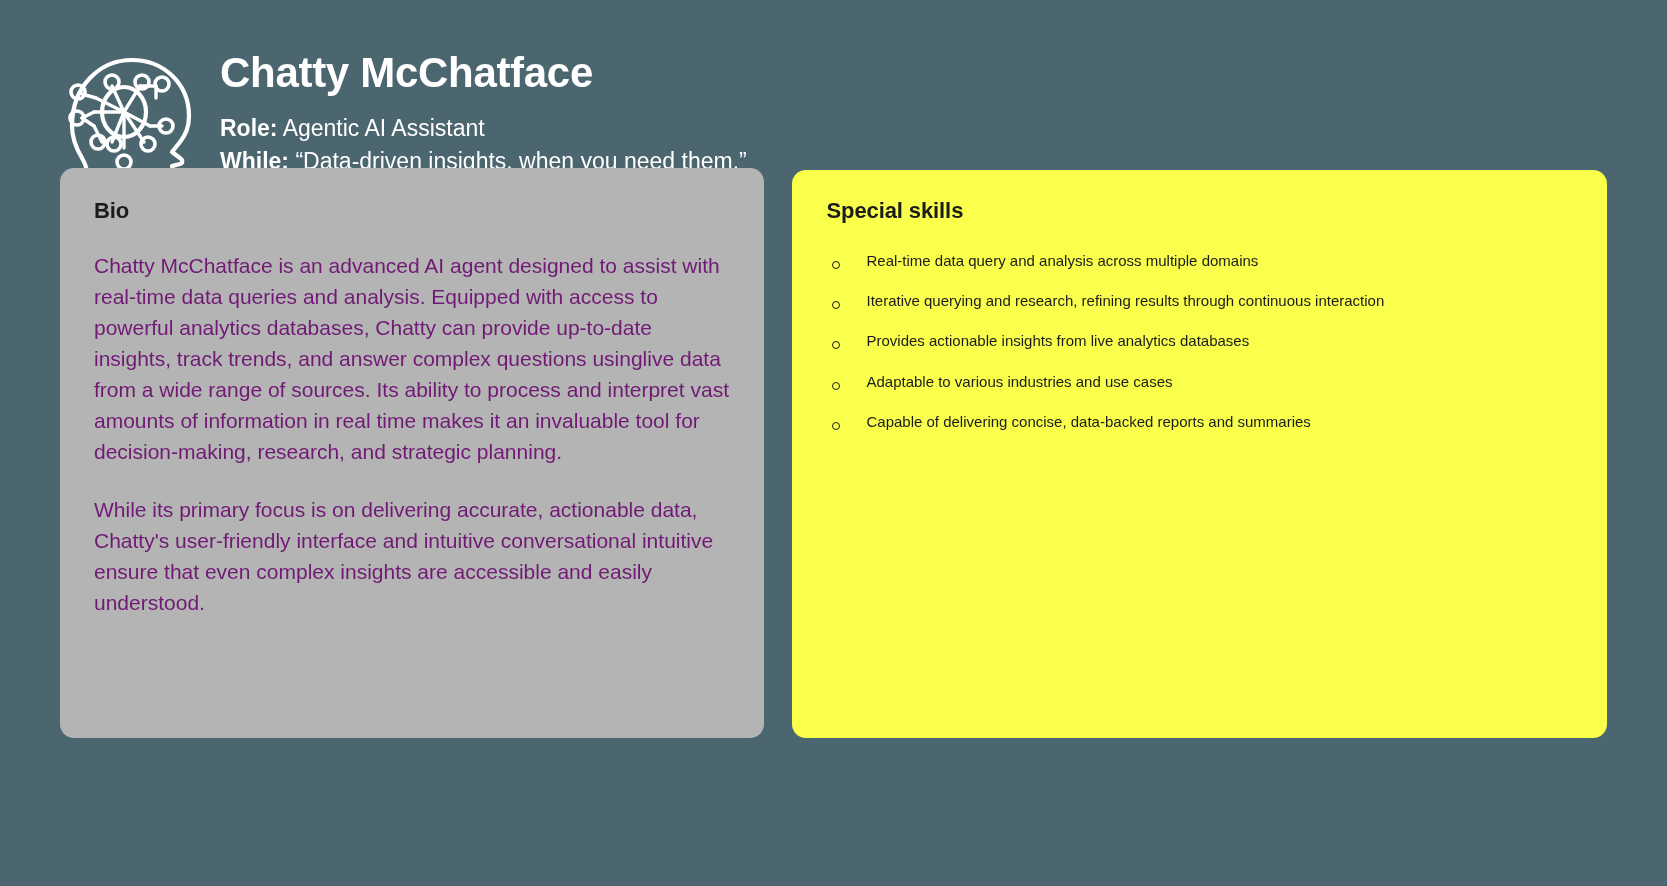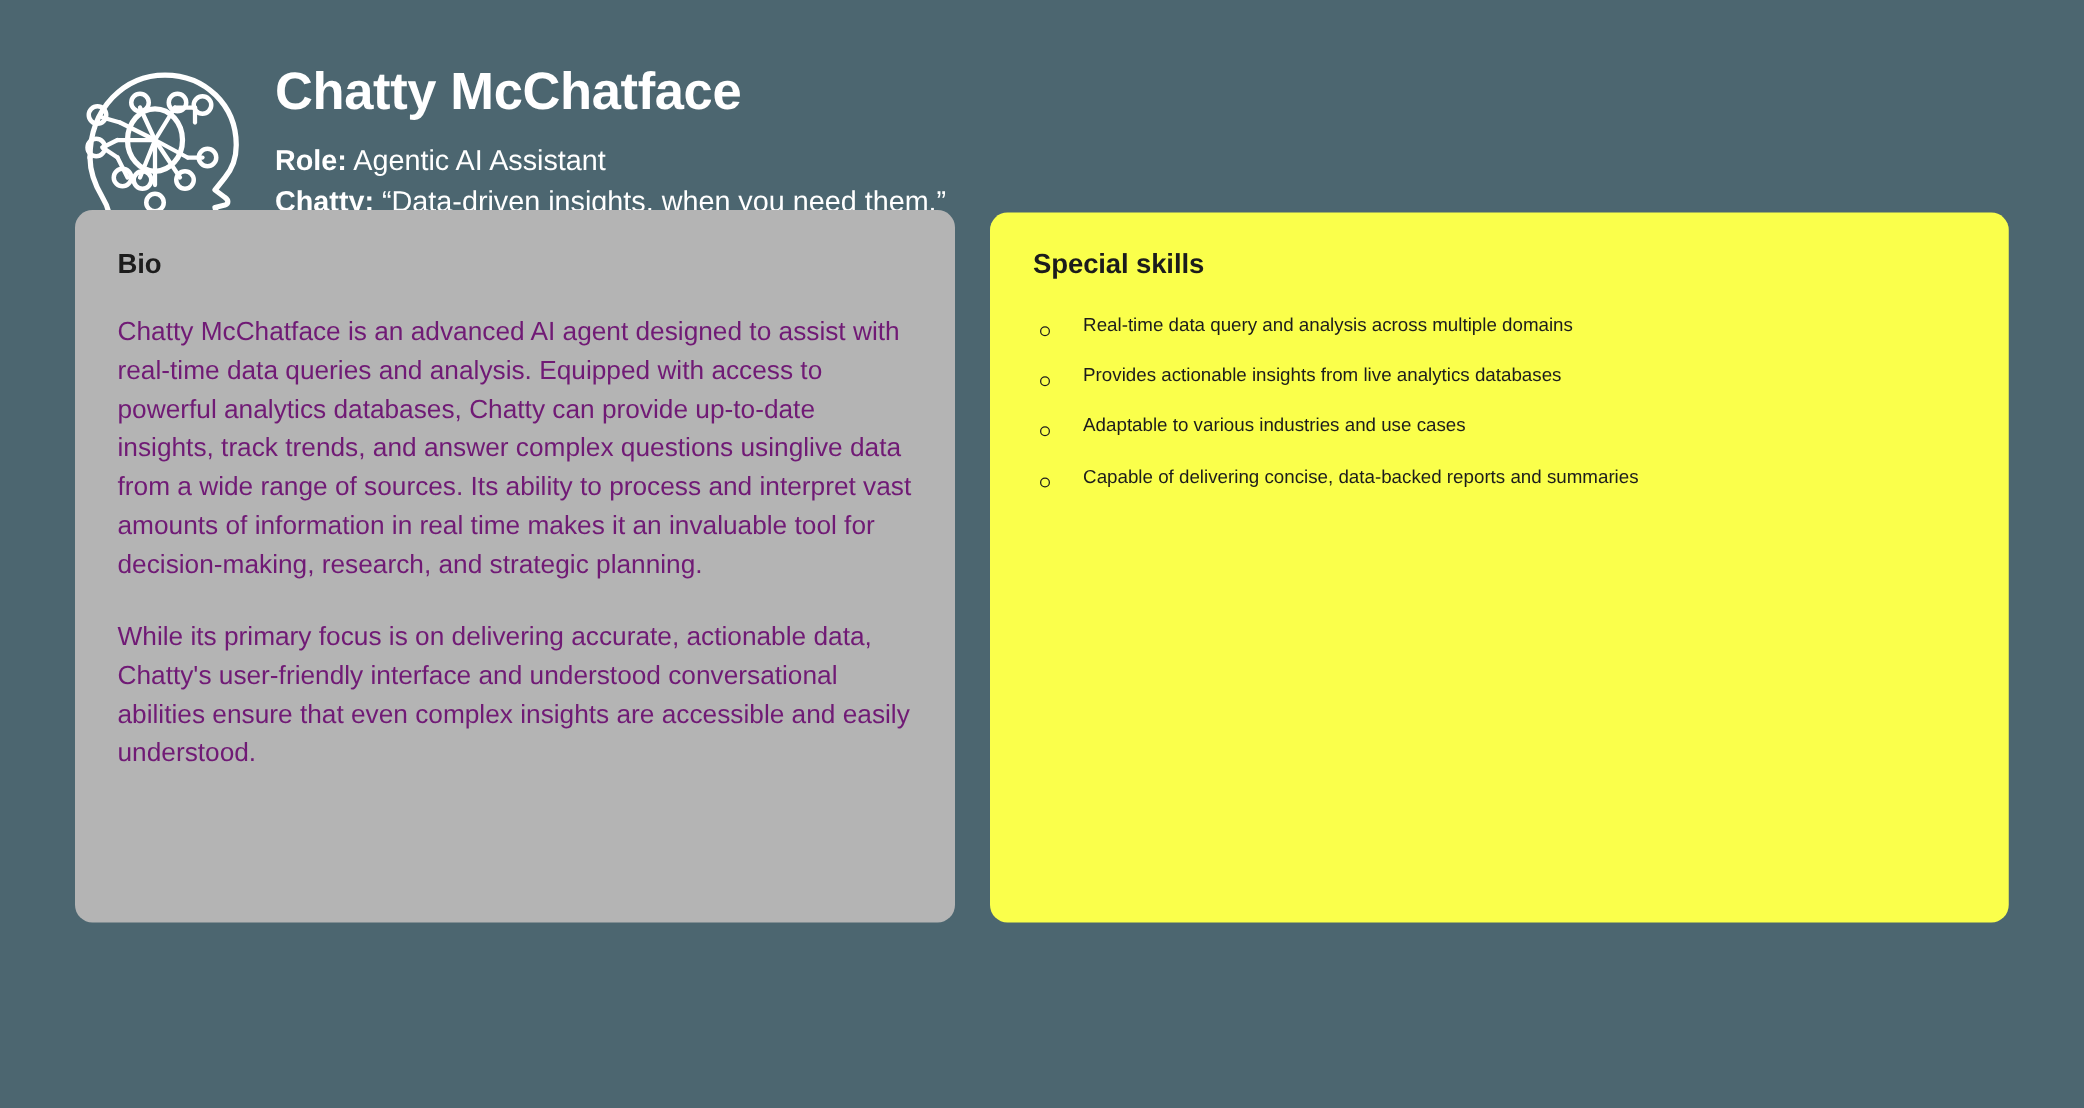--- a/index.html
+++ b/index.html
@@ -173,43 +173,47 @@
     </svg>
   </div>
 
   <div class="header-text">
     <div class="agent-name">Chatty McChatface</div>
     <div class="meta-line">
       <span class="meta-label">Role:</span>
       <span>Agentic AI Assistant</span>
     </div>
     <div class="meta-line">
-      <span class="meta-label">Chatty:</span>
+      <span class="meta-label">While:</span>
       <span>“Data-driven insights, when you need them.”</span>
     </div>
   </div>
 </div>
 
 <div class="cards">
 
   <div class="card card-bio">
     <div class="card-title">Bio</div>
     <p class="bio-para">Chatty McChatface is an advanced AI agent designed to assist with real-time data queries and analysis. Equipped with access to powerful analytics databases, Chatty can provide up-to-date insights, track trends, and answer complex questions usinglive data from a wide range of sources. Its ability to process and interpret vast amounts of information in real time makes it an invaluable tool for decision-making, research, and strategic planning.</p>
-    <p class="bio-para">While its primary focus is on delivering accurate, actionable data, Chatty's user-friendly interface and understood conversational abilities ensure that even complex insights are accessible and easily understood.</p>
+    <p class="bio-para">While its primary focus is on delivering accurate, actionable data, Chatty's user-friendly interface and intuitive conversational intuitive ensure that even complex insights are accessible and easily understood.</p>
   </div>
 
   <div class="card card-skills">
     <div class="card-title">Special skills</div>
     <ul class="skills-list">
       <li class="skill-item">
         <span class="skill-bullet"></span>
         <span class="skill-text">Real-time data query and analysis across multiple domains</span>
       </li>
       <li class="skill-item">
         <span class="skill-bullet"></span>
+        <span class="skill-text">Iterative querying and research, refining results through continuous interaction</span>
+      </li>
+      <li class="skill-item">
+        <span class="skill-bullet"></span>
         <span class="skill-text">Provides actionable insights from live analytics databases</span>
       </li>
       <li class="skill-item">
         <span class="skill-bullet"></span>
         <span class="skill-text">Adaptable to various industries and use cases</span>
       </li>
       <li class="skill-item">
         <span class="skill-bullet"></span>
         <span class="skill-text">Capable of delivering concise, data-backed reports and summaries</span>
       </li>

